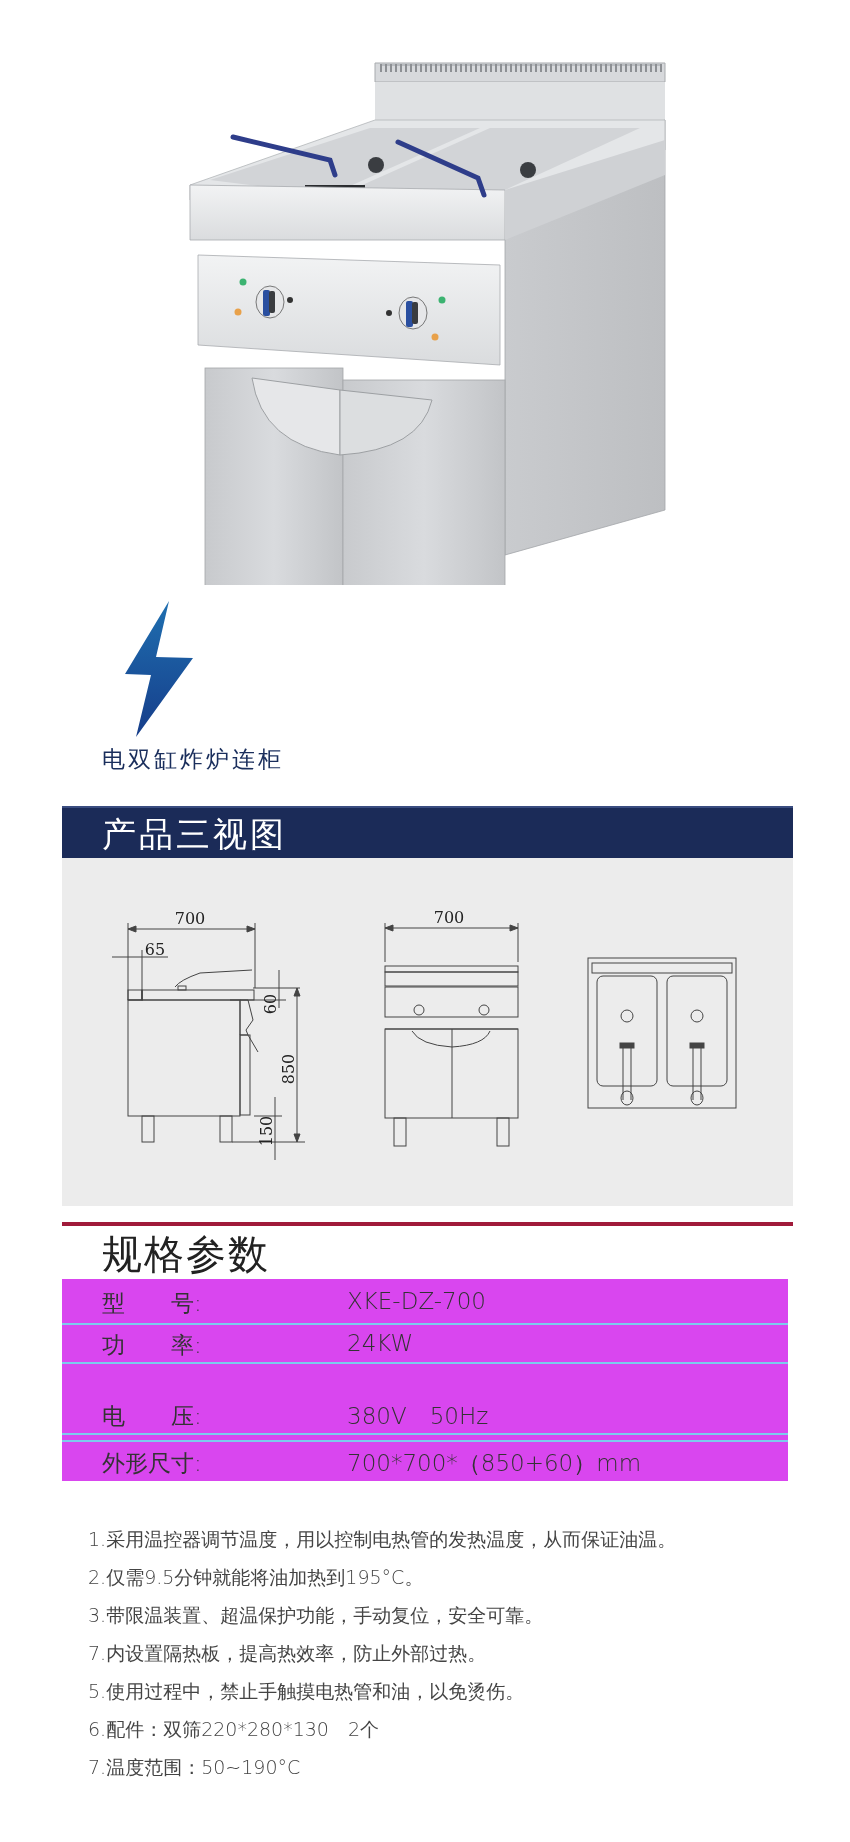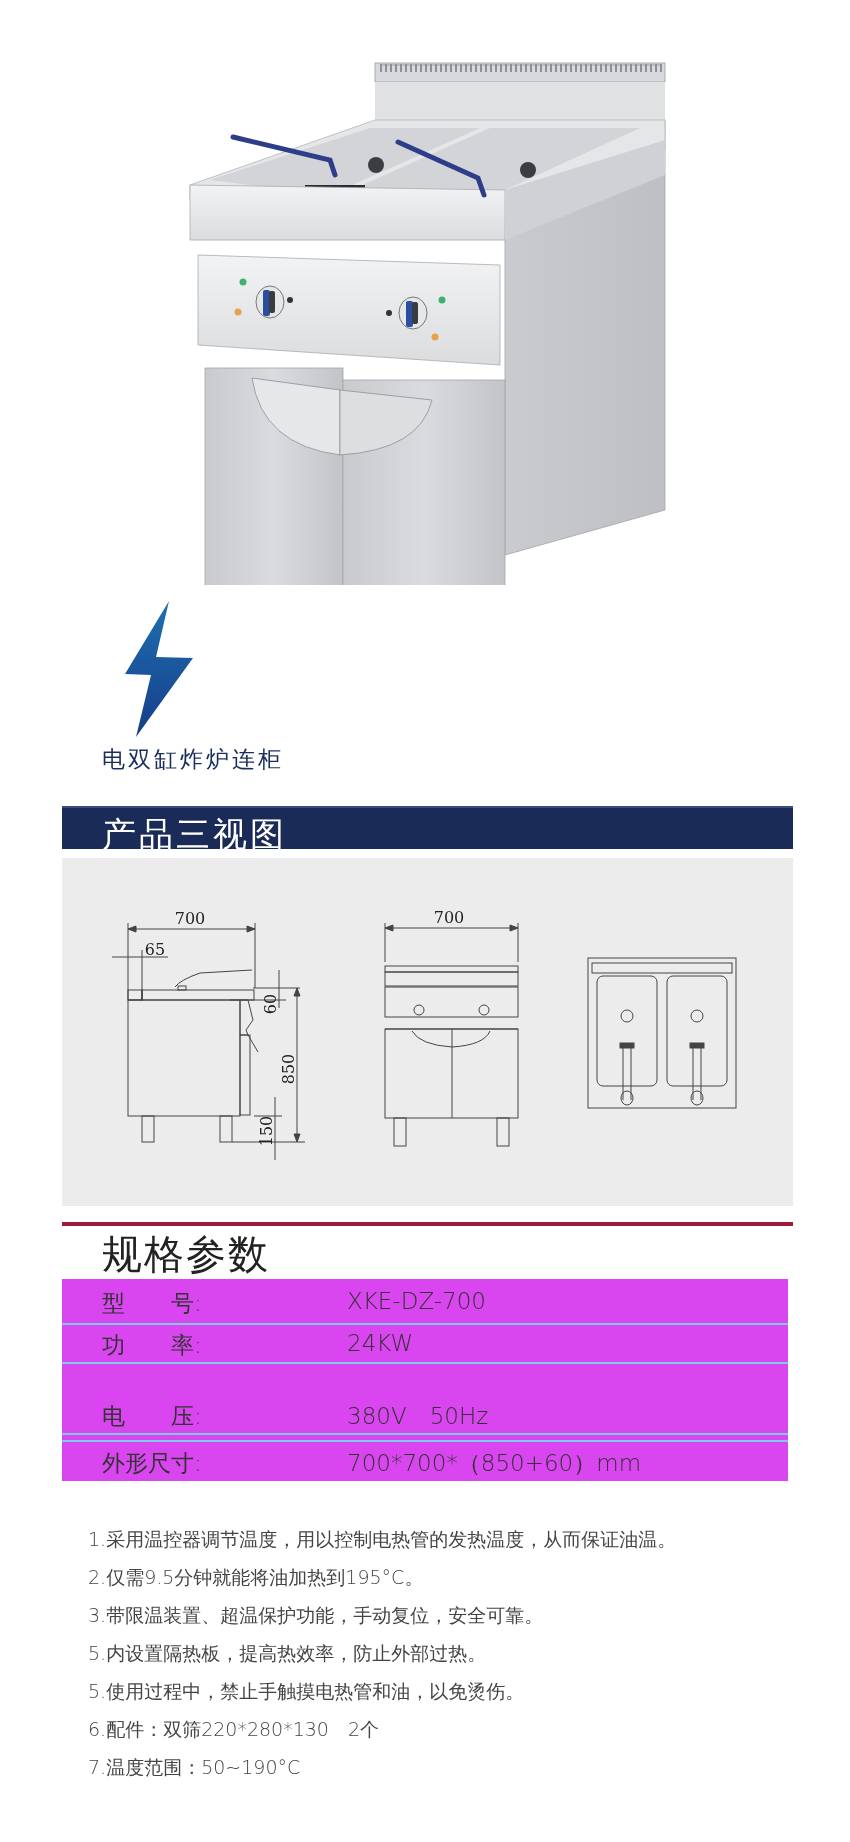--- a/index.html
+++ b/index.html
@@ -8,21 +8,21 @@
   .abs { position:absolute; }
 
   
   #product-photo { left:180px; top:55px; width:500px; height:530px; }
 
   
   #bolt { left:110px; top:595px; width:110px; height:150px; }
   #title { left:102px; top:737px; font-size:23px; line-height:44px; color:#1a2e5c; letter-spacing:3px; font-weight:normal; white-space:nowrap; }
 
   
-  #views-banner { left:62px; top:806px; width:731px; height:43px; background:#1b2b58; border-top:2px solid #3a4d80; }
+  #views-banner { left:62px; top:806px; width:731px; height:52px; background:#1b2b58; border-top:2px solid #3a4d80; }
   #views-banner-title { left:40px; top:6px; font-size:34px; line-height:40px; color:#ffffff; letter-spacing:3px; font-weight:300; white-space:nowrap; }
   #views-panel { left:62px; top:858px; width:731px; height:348px; background:#ececec; }
   .dim-text { font-family:"DejaVu Serif", "Liberation Serif", serif; font-size:16px; fill:#222; }
 
   
   #spec-rule { left:62px; top:1222px; width:731px; height:4px; background:#a01a3a; }
   #spec-title { left:102px; top:1232px; font-size:40px; line-height:44px; color:#222; letter-spacing:2px; font-weight:300; white-space:nowrap; }
   #spec-table { left:62px; top:1279px; width:726px; height:202px; background:#d946ef; }
   .spec-row { position:absolute; left:0; width:726px; border-bottom:2px solid #7ccbed; }
   .spec-row:last-child { border-bottom:none; }
@@ -229,17 +229,17 @@
   <div class="spec-row" style="top:163px;height:39px;border-bottom:none;">
     <span class="spec-label" style="top:6px">外形尺寸:</span>
     <span class="spec-value" style="top:6px">700*700*（850+60）mm</span>
   </div>
 </div>
 
 <div id="features" class="abs">
   <div class="feature">1.采用温控器调节温度，用以控制电热管的发热温度，从而保证油温。</div>
   <div class="feature">2.仅需9.5分钟就能将油加热到195°C。</div>
   <div class="feature">3.带限温装置、超温保护功能，手动复位，安全可靠。</div>
-  <div class="feature">5.内设置隔热板，提高热效率，防止外部过热。</div>
+  <div class="feature">7.内设置隔热板，提高热效率，防止外部过热。</div>
   <div class="feature">5.使用过程中，禁止手触摸电热管和油，以免烫伤。</div>
   <div class="feature">6.配件：双筛220*280*130　2个</div>
   <div class="feature">7.温度范围：50~190°C</div>
 </div>
 
 </body></html>

